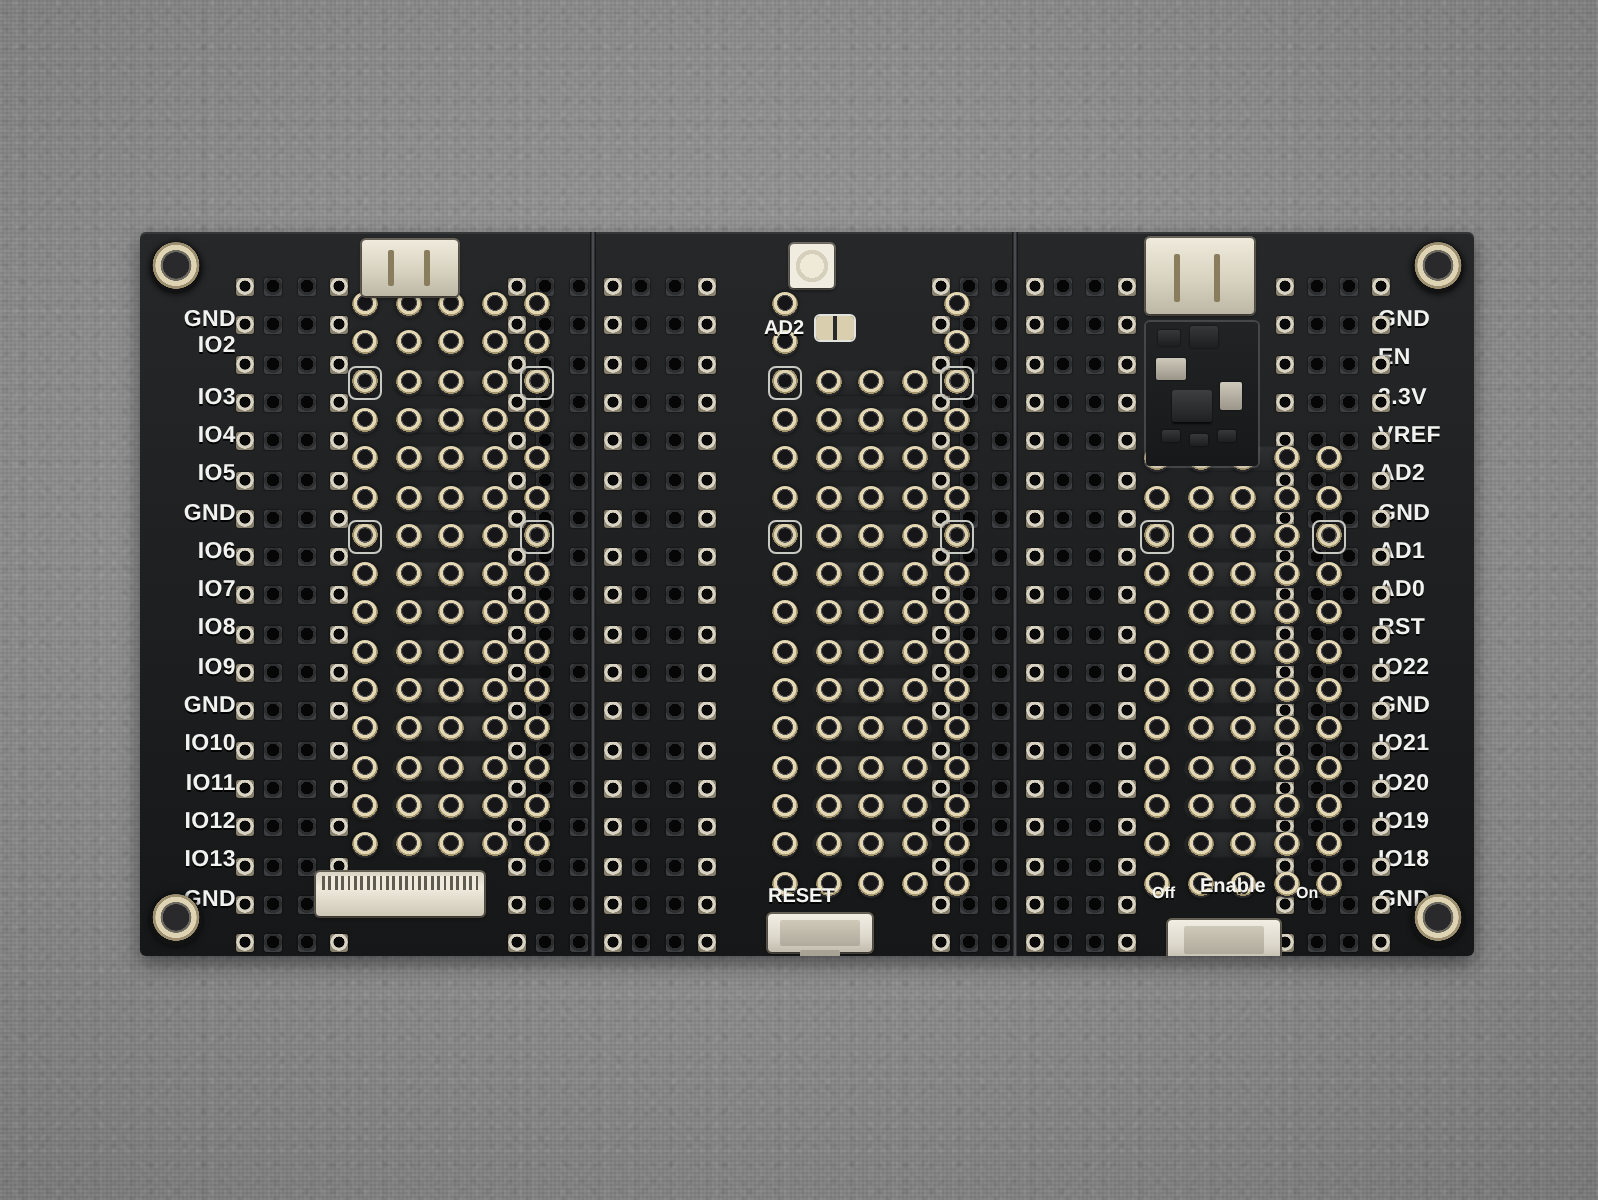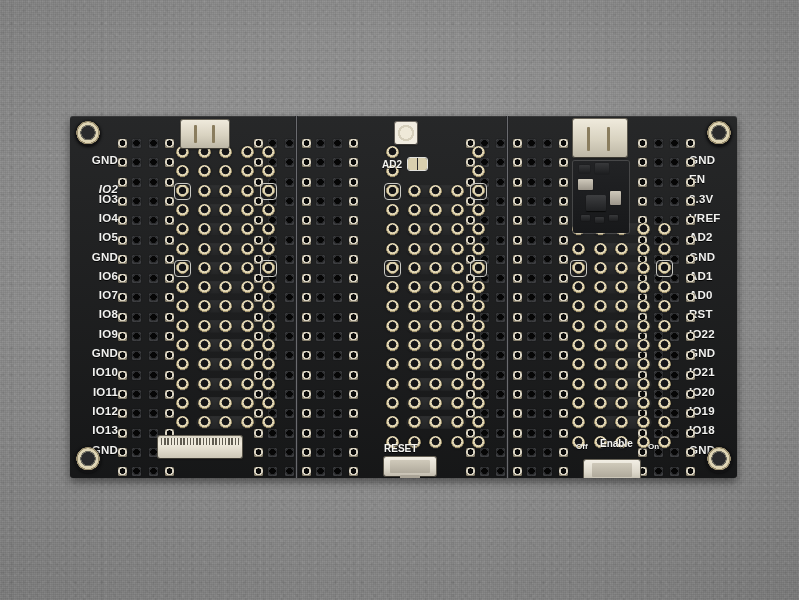--- a/index.html
+++ b/index.html
@@ -152,21 +152,21 @@
 
 <div id="backdrop"></div>
 
 <div id="board">
 
   <div class="panel-split" style="left:225px;"></div>
   <div class="panel-split" style="left:436px;"></div>
 
   <div class="lblcol" id="leftlabels" style="left:2px;">
       <div class="lbl left" style="top: 39px;">GND</div>
-      <div class="lbl left" style="top: 68px; font-style: italic;">IO2</div>
+      <div class="lbl left" style="top: 52px;">IO2</div>
       <div class="lbl left" style="top: 77.6px;">IO3</div>
       <div class="lbl left" style="top: 96.9px;">IO4</div>
       <div class="lbl left" style="top: 116.2px;">IO5</div>
       <div class="lbl left" style="top: 135.5px;">GND</div>
       <div class="lbl left" style="top: 154.8px;">IO6</div>
       <div class="lbl left" style="top: 174.1px;">IO7</div>
       <div class="lbl left" style="top: 193.4px;">IO8</div>
       <div class="lbl left" style="top: 212.7px;">IO9</div>
       <div class="lbl left" style="top: 232px;">GND</div>
       <div class="lbl left" style="top: 251.3px;">IO10</div>

